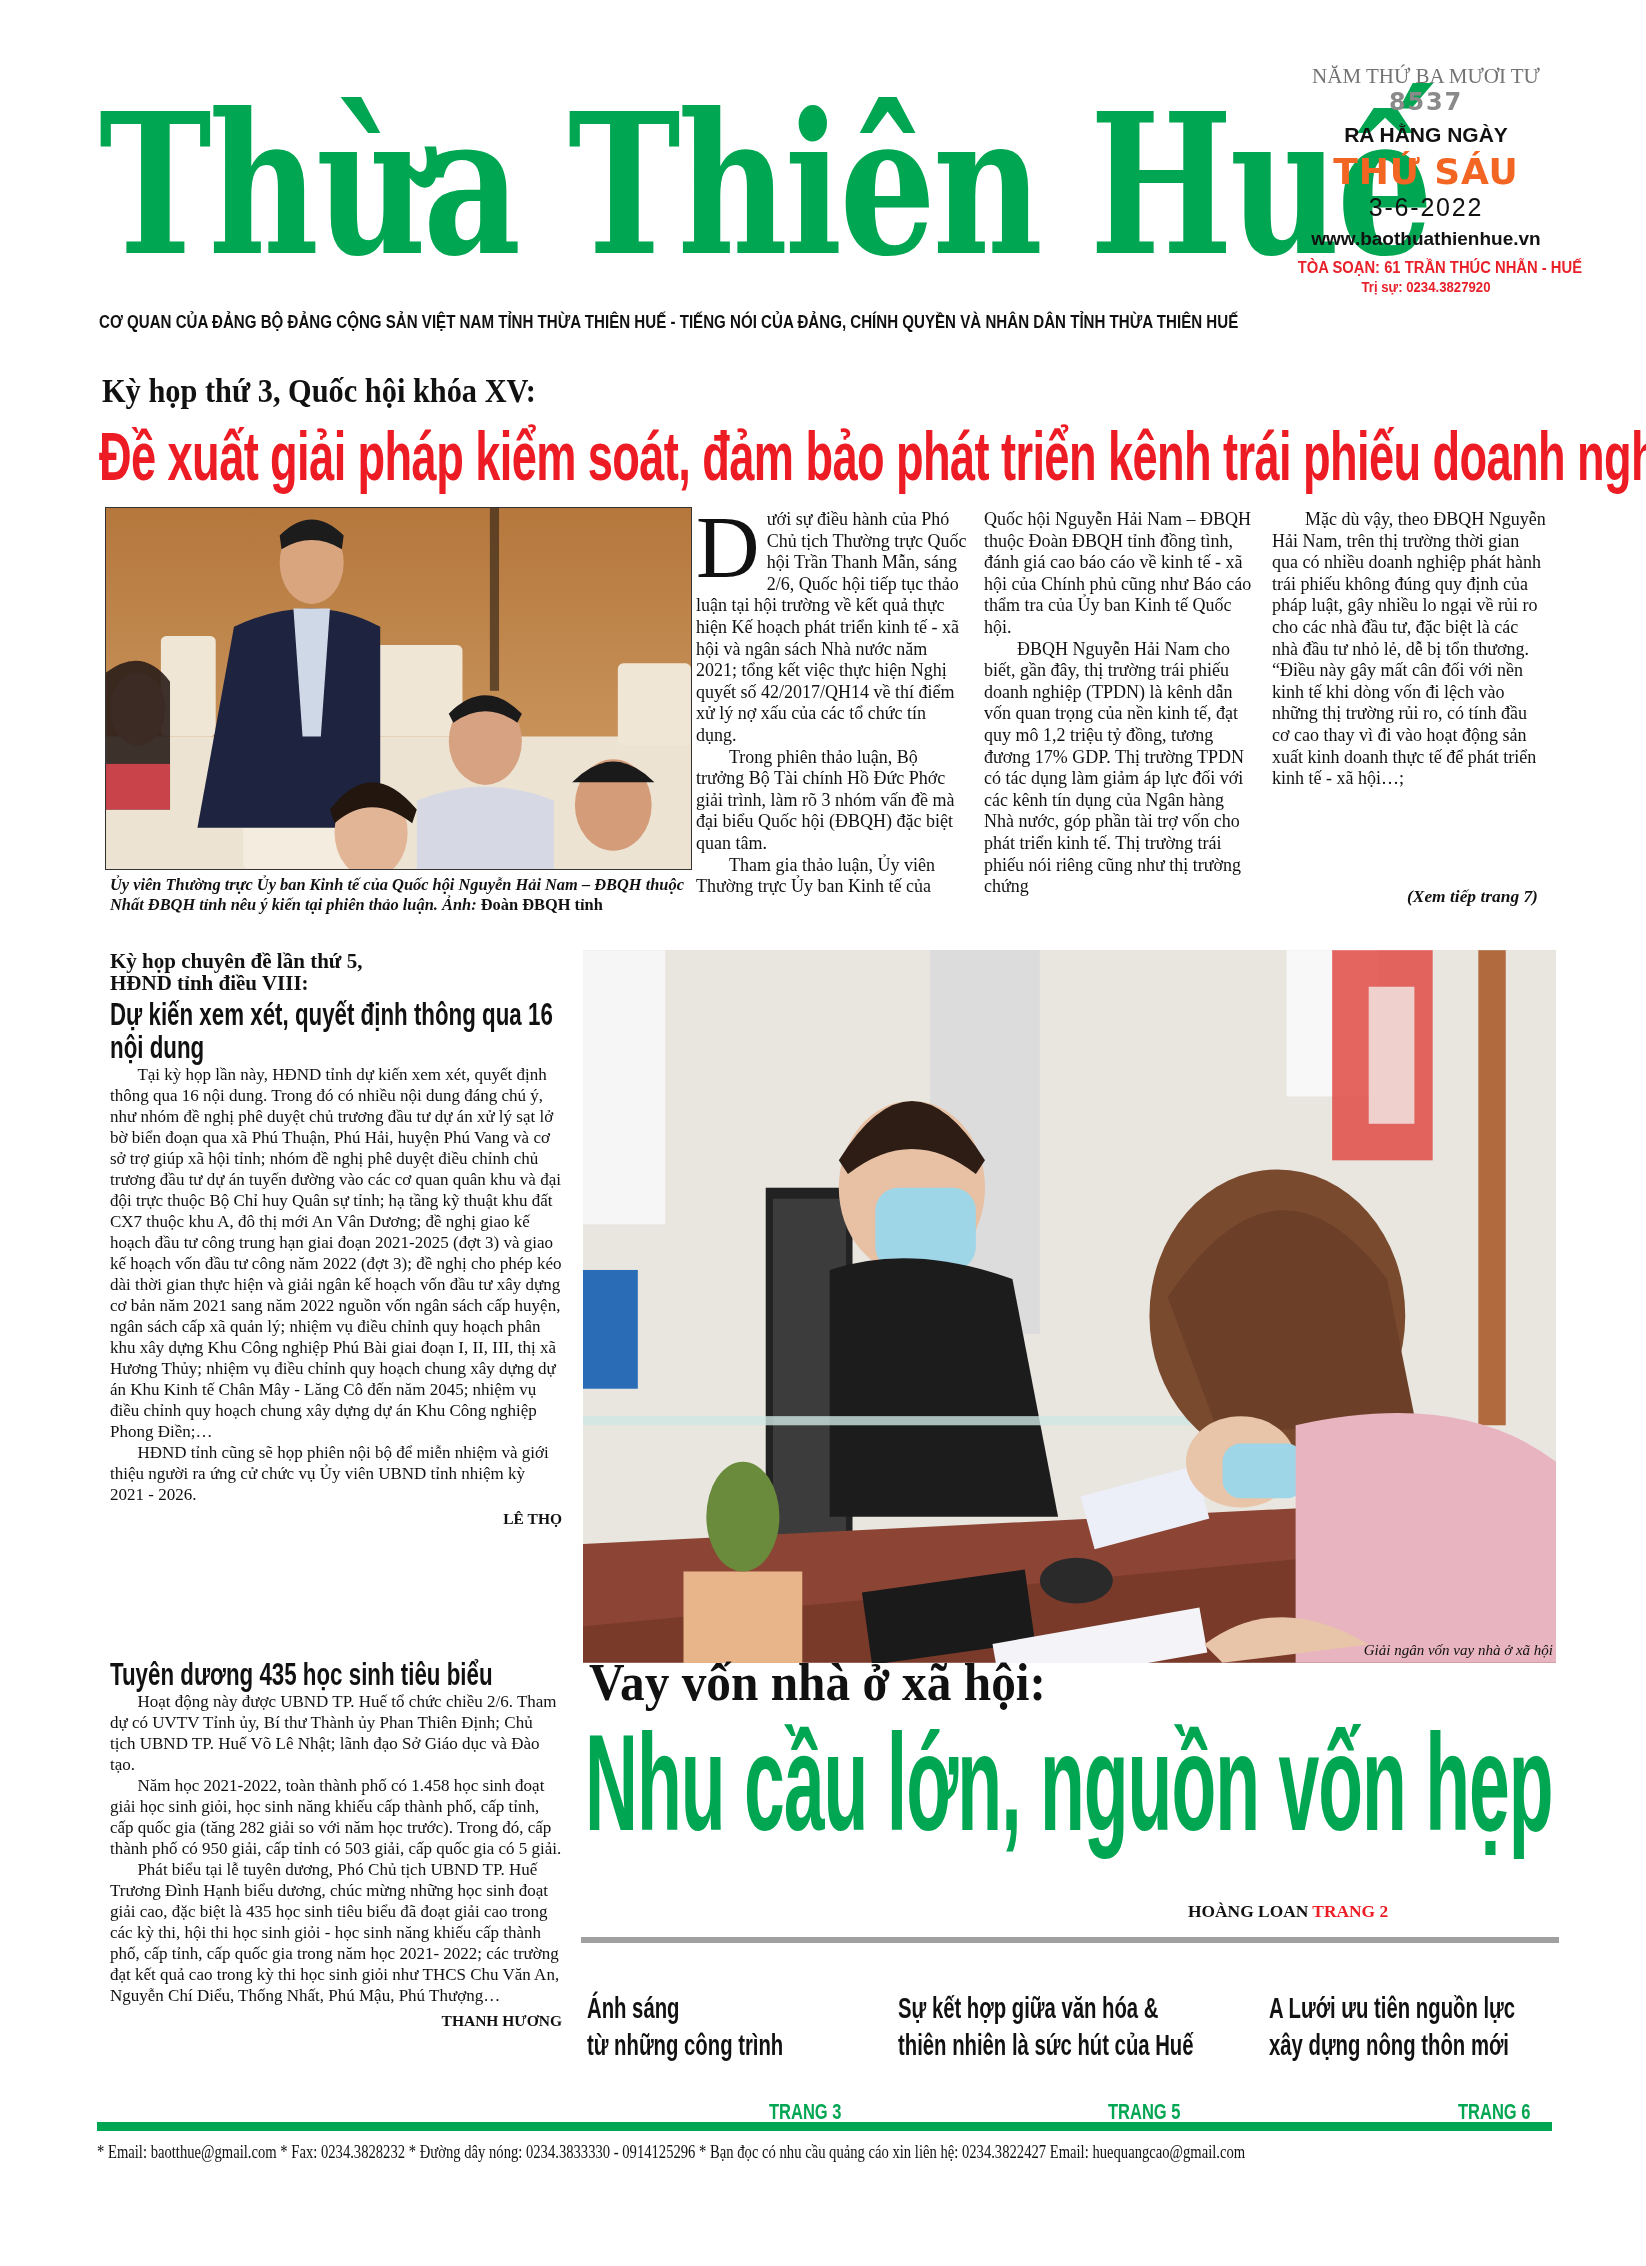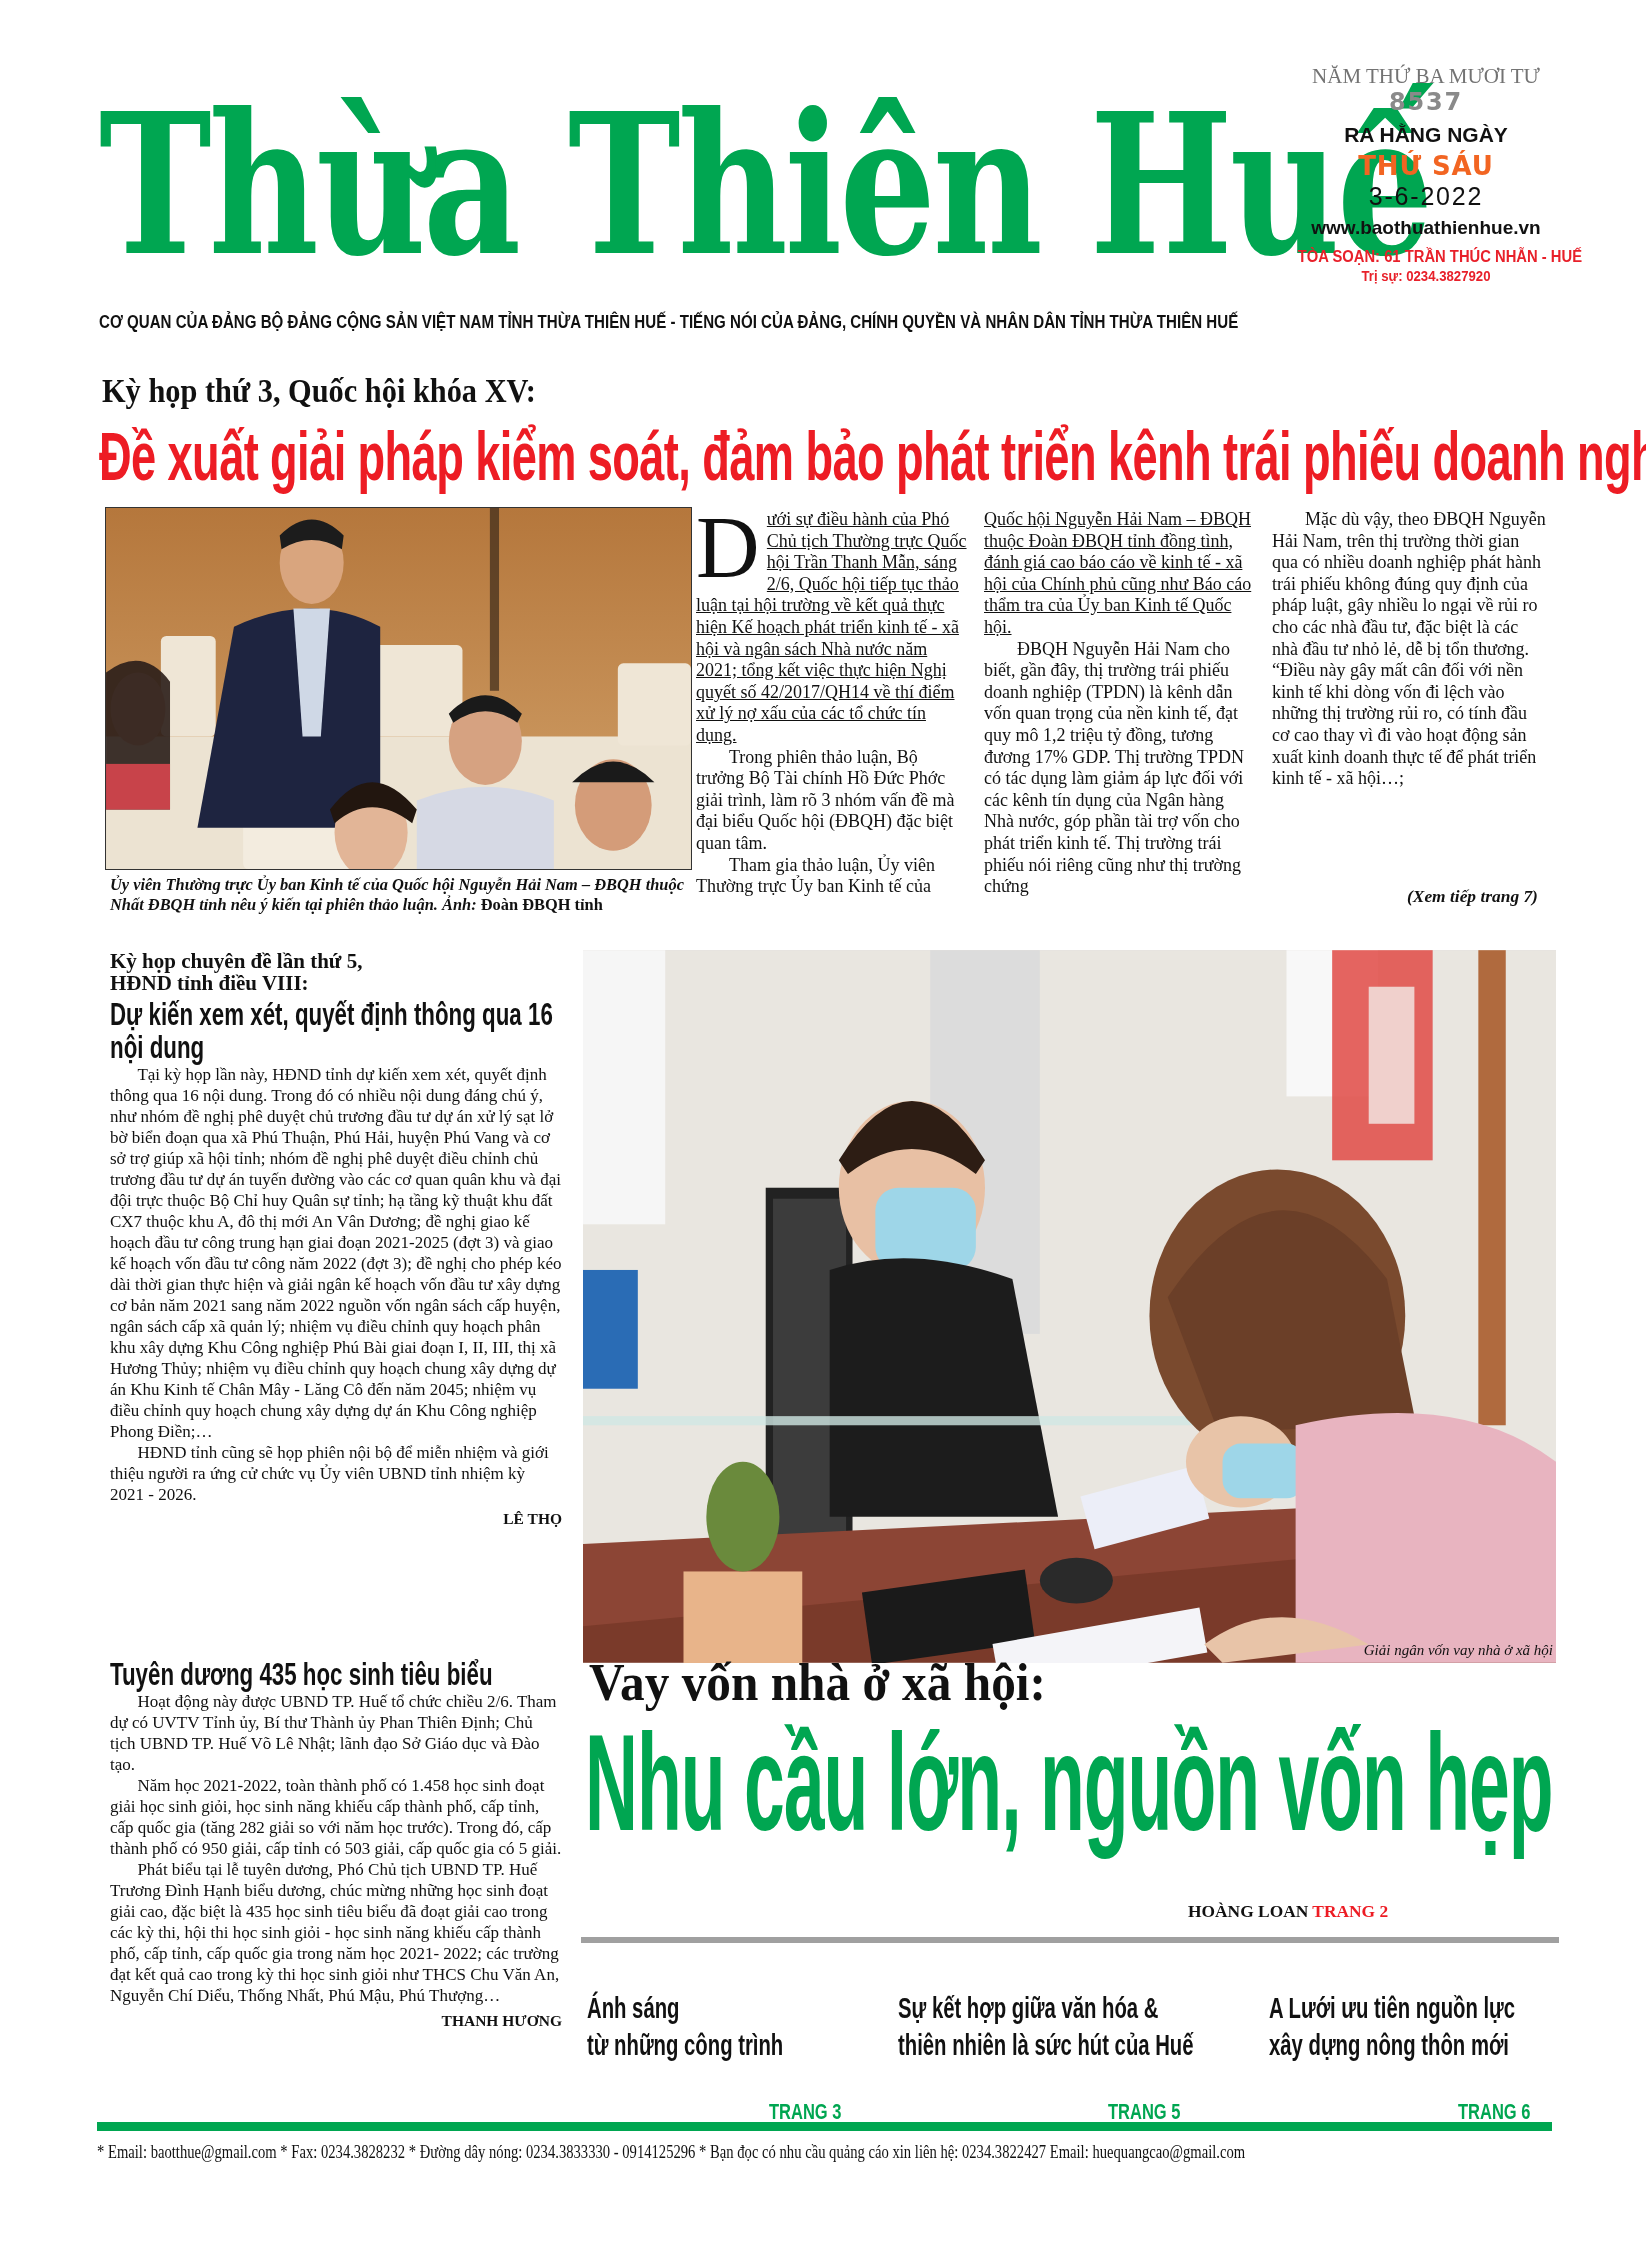--- a/index.html
+++ b/index.html
@@ -16,40 +16,40 @@
   }
   #masthead-tagline {
     left: 99px; top: 311px; width: 1188px;
     font-family: "Liberation Sans", sans-serif; font-weight: bold; font-size: 19px;
     white-space: nowrap; transform: scaleX(0.795); transform-origin: left center;
   }
   #issue-box { left: 1275px; top: 27.4px; width: 302px; text-align: center; }
   #issue-box .year { font-family: "Liberation Serif", serif; font-size: 21px; margin-top: 37px; color: #737373; }
   #issue-box .num { font-family: "DejaVu Sans", sans-serif; font-weight: bold; font-size: 24px; color: #8a8a8a; letter-spacing: 1.8px; margin-top: -1.8px; }
   #issue-box .daily { font-family: "Liberation Sans", sans-serif; font-weight: bold; font-size: 21px; margin-top: 7.3px; }
-  #issue-box .weekday { font-family: "DejaVu Sans", sans-serif; font-weight: bold; font-size: 26px; color: #f26522; margin-top: 3.7px; letter-spacing: 0.9px; }
+  #issue-box .weekday { font-family: "DejaVu Sans", sans-serif; font-weight: bold; font-size: 36px; color: #f26522; margin-top: 3.7px; letter-spacing: 0.9px; }
   #issue-box .date { font-family: "Liberation Sans", sans-serif; font-size: 25px; margin-top: 1.8px; letter-spacing: 1.8px; }
   #issue-box .web { font-family: "Liberation Sans", sans-serif; font-weight: bold; font-size: 19px; margin-top: 5.5px; }
   #issue-box .addr { font-family: "Liberation Sans", sans-serif; font-weight: bold; font-size: 17.4px; color: #e8202a; margin-top: 7.3px; transform: scaleX(0.85); white-space: nowrap; }
   #issue-box .phone { font-family: "Liberation Sans", sans-serif; font-weight: bold; font-size: 15.5px; color: #e8202a; transform: scaleX(0.85); }
 
   
   #lead-kicker { left: 102px; top: 373px; font-family: "Liberation Serif", serif; font-weight: bold; font-size: 33px; transform: scaleX(0.92); transform-origin: left; white-space: nowrap; }
   #lead-headline {
     left: 99px; top: 416px; width: 1471px; white-space: nowrap;
     font-family: "Liberation Sans", sans-serif; font-weight: bold; color: #ed1c24;
     font-size: 69px; line-height: 82px; letter-spacing: -0.9px;
     transform: scaleX(0.655); transform-origin: left center;
   }
   #lead-photo { left: 105px; top: 507px; width: 585px; height: 361px; border: 0.9px solid #333; overflow: hidden; background: #b07b46; }
   #lead-caption { left: 110px; top: 875px; width: 576px; font-family: "Liberation Serif", serif; font-style: italic; font-weight: bold; font-size: 16.4px; line-height: 20px; }
   #lead-caption .credit { font-style: normal; }
   .lead-col { top: 509px; width: 274px; font-family: "Liberation Serif", serif; font-size: 18px; line-height: 21.6px; text-align: left; }
   .lead-col p { margin: 0; text-indent: 33px; }
-  .lead-col p.noindent { text-indent: 0; text-decoration: underline; }
+  .lead-col p.noindent { text-indent: 0; }
   .dropcap { float: left; font-size: 88px; line-height: 73px; margin: 1.8px 7.3px 0 0; font-family: "Liberation Serif", serif; }
   #lead-cont { left: 1407px; top: 886px; font-family: "Liberation Serif", serif; font-style: italic; font-weight: bold; font-size: 17.4px; }
 
   
   #hdnd { left: 110px; top: 950px; width: 452px; }
   #hdnd .kicker { font-family: "Liberation Serif", serif; font-weight: bold; font-size: 21px; line-height: 22px; }
   #hdnd .headline { font-family: "Liberation Sans", sans-serif; font-weight: bold; font-size: 31px; line-height: 33px; transform: scaleX(0.72); transform-origin: left; width: 630px; margin-top: 3.7px; }
   .body-text { font-family: "Liberation Serif", serif; font-size: 17px; line-height: 21px; }
   .body-text p { margin: 0; text-indent: 27.4px; }
   .byline { font-family: "Liberation Serif", serif; font-weight: bold; font-size: 15.5px; text-align: right; margin-top: 5.5px; }

